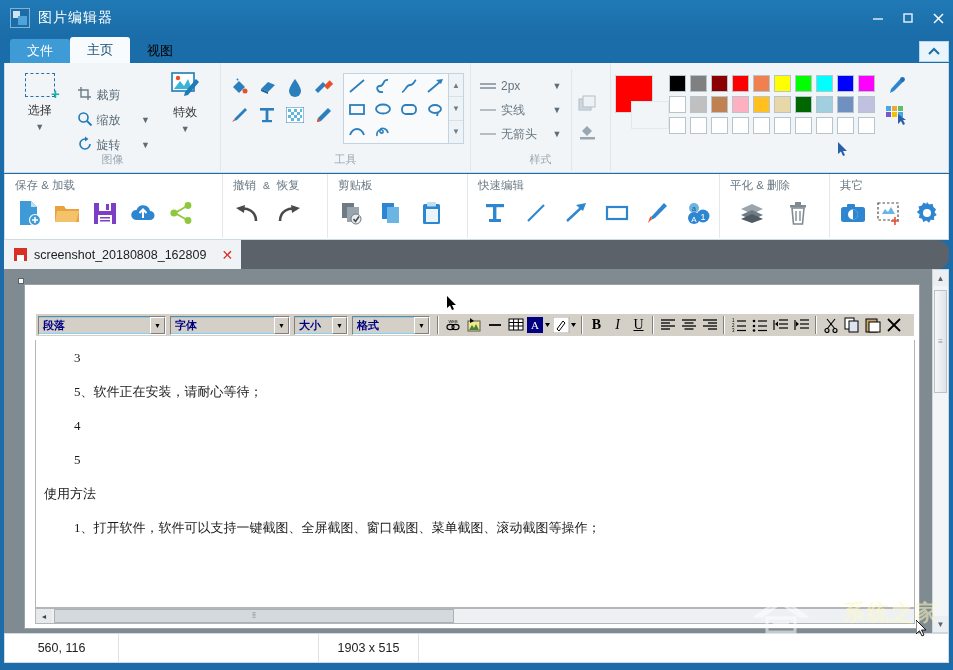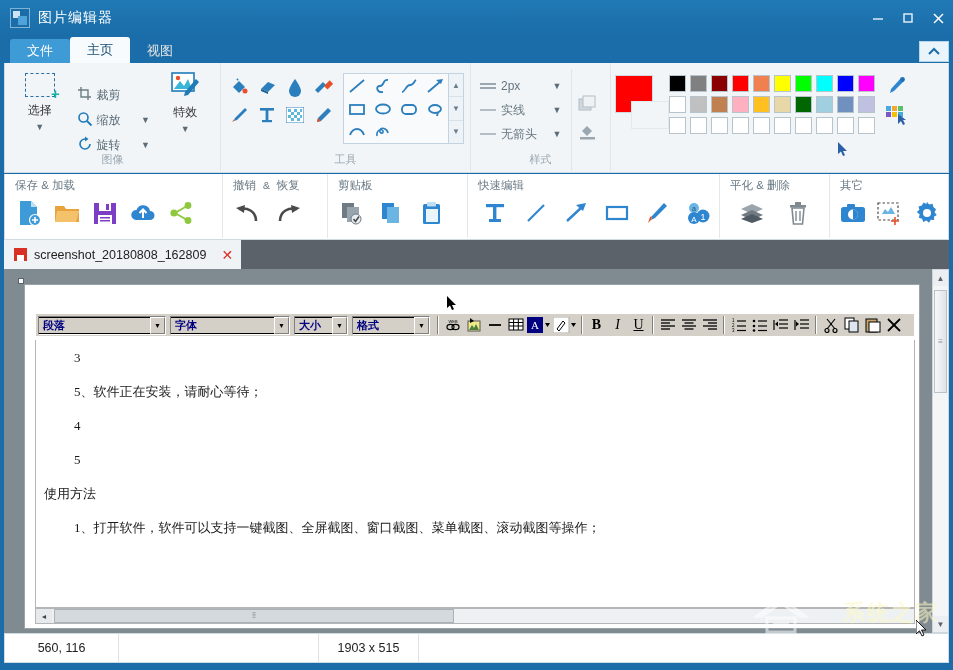--- a/index.html
+++ b/index.html
@@ -49,21 +49,21 @@
   }
 
   
   .tabstrip {
     position: absolute; left: 0; top: 36px; width: 953px; height: 27px;
     background: #1a6da8;
     display: flex; align-items: flex-end;
   }
   .rtab {
     height: 25px; padding: 0 17px; display: flex; align-items: center;
-    font-size: 13px; color: #e5e5e5;
+    font-size: 13px; color: #000000;
   }
   .rtab.file {
     background: #3e9bd5; color: #ffffff; height: 24px;
     margin-left: 10px; border-radius: 3px 3px 0 0;
   }
   .rtab.active {
     background: #f7fbfd; color: #1a4e73;
     border-radius: 3px 3px 0 0; height: 26px;
   }
   .ribbon-collapse {
@@ -167,21 +167,21 @@
   }
   .t2group { position: relative; height: 64px; border-right: 1px solid #e2e9ee; padding: 4px 8px 0 10px; }
   .t2label { font-size: 11.5px; color: #6a7a85; }
   .t2icons { display: flex; align-items: center; height: 40px; gap: 10px; }
   .t2btn { width: 28px; height: 30px; display: flex; align-items: center; justify-content: center; cursor: default; }
 
   
   .doctabs {
     position: absolute; left: 4px; top: 240px; width: 945px; height: 29px;
     background: #5b6269;
-    display: flex; align-items: flex-end;
+    display: flex; align-items: flex-end; border-radius: 12px;
   }
   .doctab {
     height: 29px; background: #f0f3f5; display: flex; align-items: center;
     padding: 0 8px 0 10px; font-size: 12.5px; color: #222; gap: 7px;
   }
   .doctab-x { color: #d93025; font-size: 14px; font-weight: bold; padding-left: 8px; }
   .floppy-ic { width: 13px; height: 13px; background: #d93025; position: relative; flex: none; }
   .floppy-ic::after { content:""; position:absolute; left:3px; bottom:0; width:7px; height:6px; background:#fff; }
 
   
@@ -196,21 +196,21 @@
   .sel-handle {
     position: absolute; left: 14px; top: 9px; width: 6px; height: 6px; background: #ffffff;
     border: 1px solid #5b6269;
   }
   .ed-toolbar {
     position: absolute; left: 10px; top: 28px; width: 880px; height: 24px;
     background: #d4d0c8; border: 1px solid #ffffff;
     display: flex; align-items: center; gap: 0px; padding: 0 2px;
   }
   .ed-combo {
-    height: 19px; background: #000000; border: 1px solid;
+    height: 19px; background: #7dd3fc; border: 1px solid;
     border-color: #808080 #ffffff #ffffff #808080;
     display: flex; align-items: center; margin-right: 4px;
   }
   .ed-combo .txt {
     flex: 1; font-size: 11px; color: #000080; padding-left: 4px;
     background: #d4d0c8; font-weight: bold;
   }
   .ed-combo .arw {
     width: 15px; height: 17px; background: #d4d0c8;
     border: 1px solid; border-color: #ffffff #808080 #808080 #ffffff;

